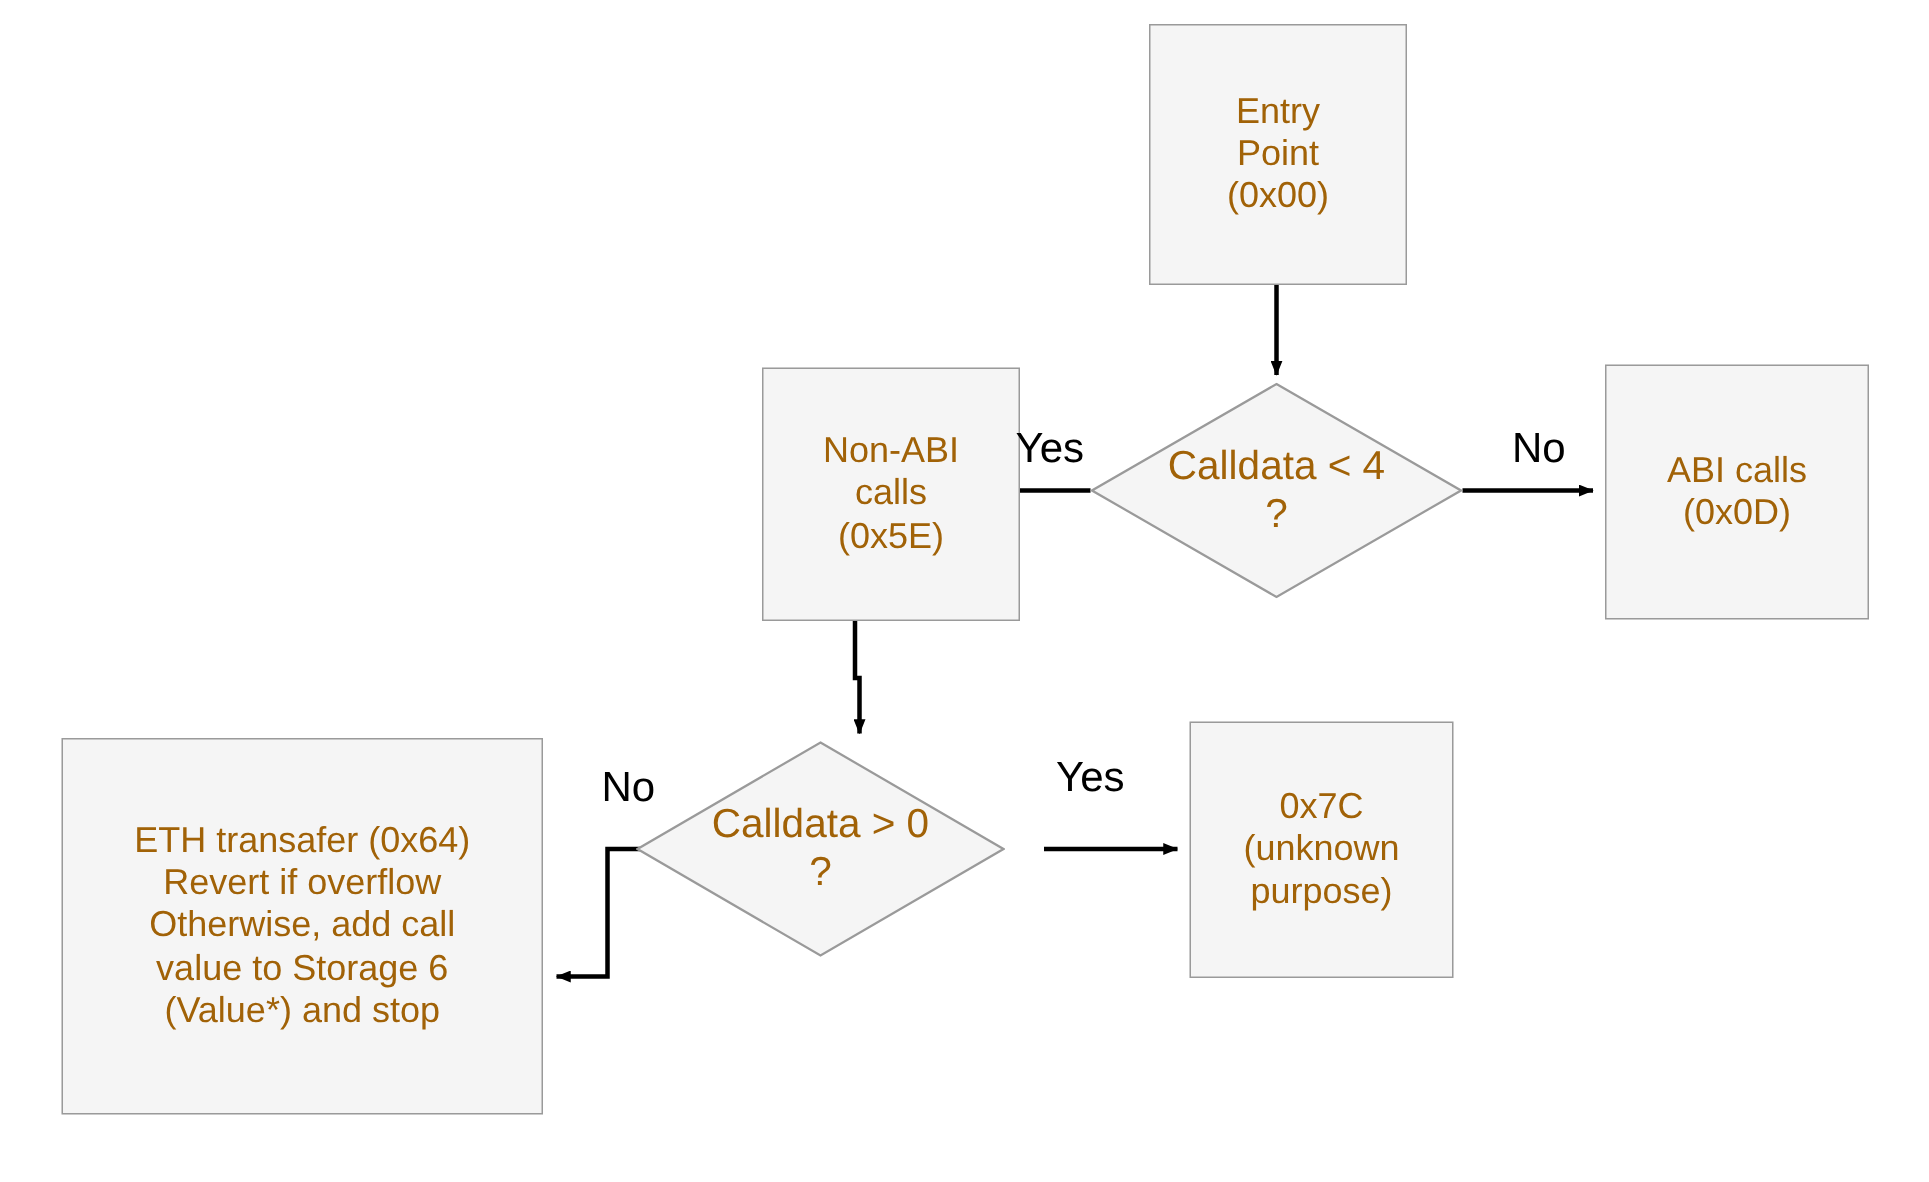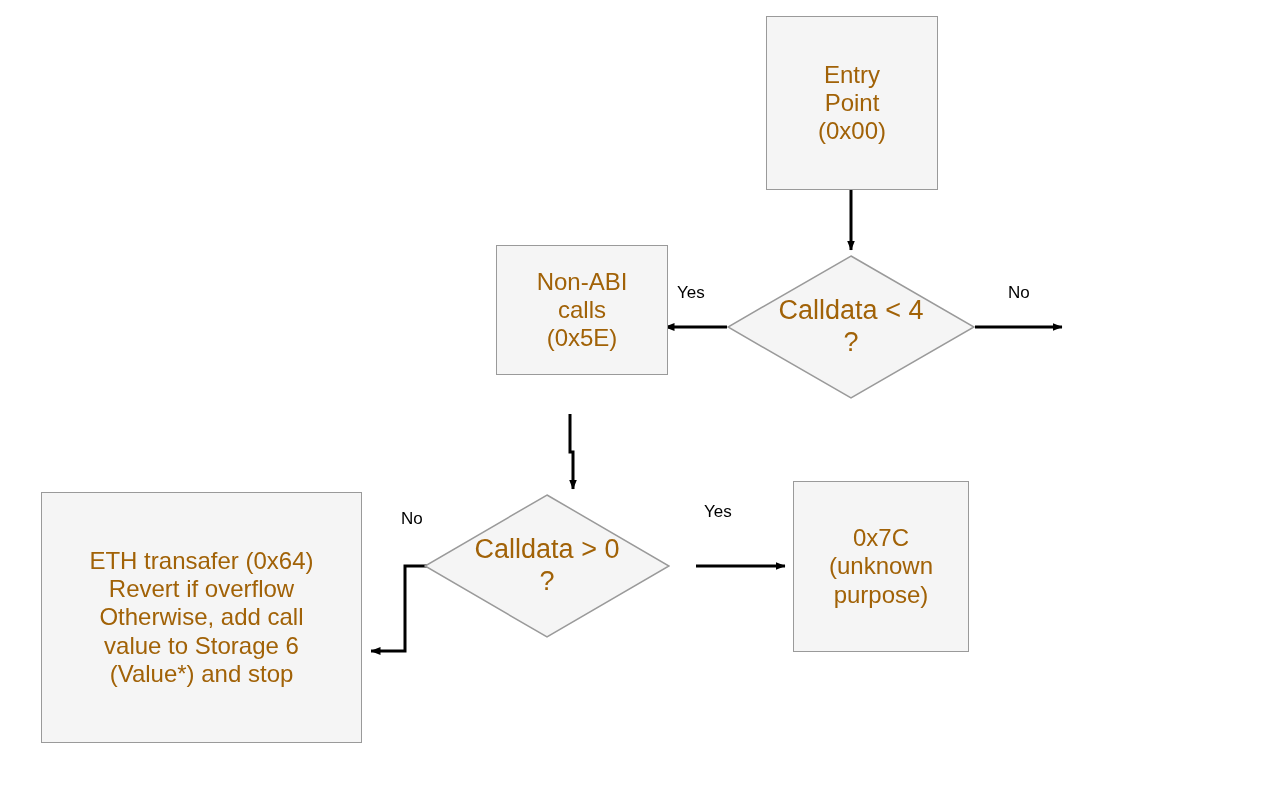--- a/index.html
+++ b/index.html
@@ -60,21 +60,21 @@
     height: 100%;
   }
   .diamond-label {
     position: relative;
     z-index: 2;
     width: 100%;
     text-align: center;
   }
   .edge-label {
     position: absolute;
-    font-size: 17px;
+    font-size: 28px;
     color: #000000;
     white-space: nowrap;
   }
 </style>
 </head>
 <body>
 
 <div id="diagram-canvas">
 
   <svg class="edges" viewBox="0 0 1286 788" xmlns="http://www.w3.org/2000/svg">
@@ -108,34 +108,38 @@
       <path d="M450,566 L405,566 L405,651 L371,651" stroke="#000000" stroke-width="3" fill="none" marker-end="url(#arrowhead)"></path>
     </g>
   </svg>
 
   <div class="node process" style="left:766px; top:16px; width:172px; height:174px;">
     <span>Entry
 Point
 (0x00)</span>
   </div>
 
-  <div class="node process" style="left:496px; top:245px; width:172px; height:130px;text-align:center;">
+  <div class="node process" style="left:508px; top:245px; width:172px; height:169px;text-align:center;">
     <span>Non-ABI
 calls
 (0x5E)</span>
   </div>
 
   <div class="node decision" style="left:727px; top:255px; width:248px; height:144px;">
     <svg class="diamond-shape" viewBox="0 0 248 144" preserveAspectRatio="none">
       <polygon points="124,1 247,72 124,143 1,72" fill="#f5f5f5" stroke="#9a9a9a" stroke-width="1.5"></polygon>
     </svg>
     <span class="diamond-label">Calldata &lt; 4
 ?</span>
   </div>
 
+  <div class="node process" style="left:1070px; top:243px; width:176px; height:170px;">
+    <span>ABI calls
+(0x0D)</span>
+  </div>
 
   <div class="node decision" style="left:424px; top:494px; width:246px; height:144px;">
     <svg class="diamond-shape" viewBox="0 0 246 144" preserveAspectRatio="none">
       <polygon points="123,1 245,72 123,143 1,72" fill="#f5f5f5" stroke="#9a9a9a" stroke-width="1.5"></polygon>
     </svg>
     <span class="diamond-label">Calldata &gt; 0
 ?</span>
   </div>
 
   <div class="node process" style="left:41px; top:492px; width:321px; height:251px;">

